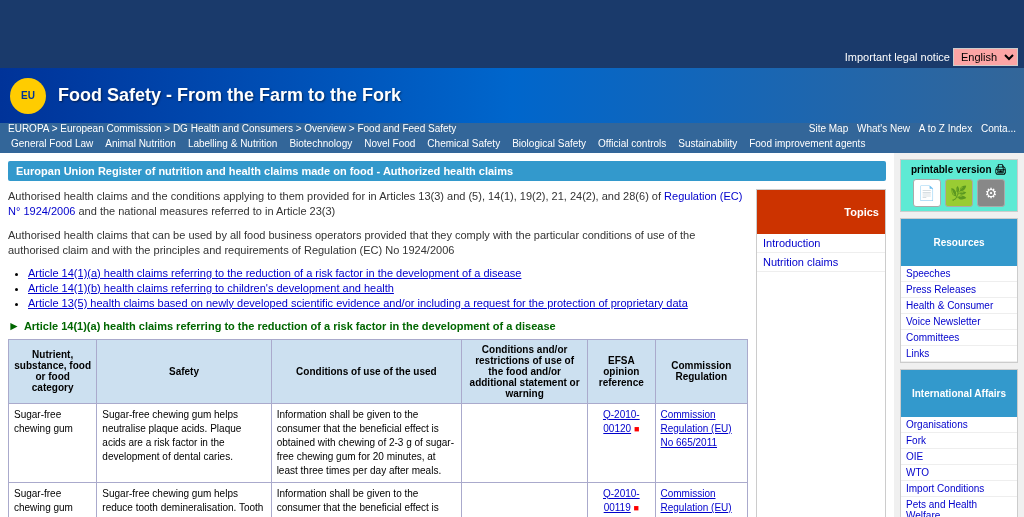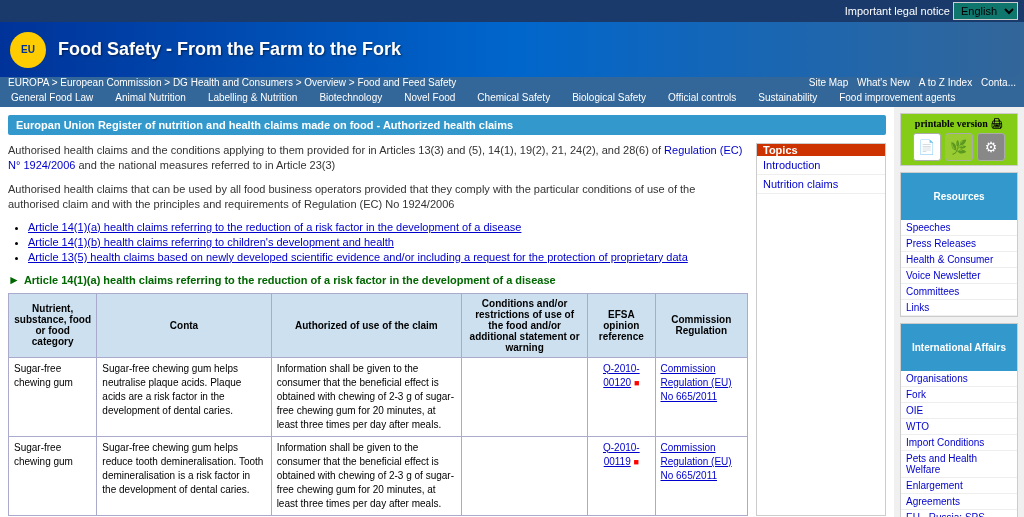--- a/index.html
+++ b/index.html
@@ -31,46 +31,47 @@
       font-size: 10px; font-weight: bold; color: #003399;
       flex-shrink: 0;
     }
     .header-title {
       color: #fff;
       font-size: 18px;
       font-weight: bold;
       text-shadow: 1px 1px 2px rgba(0,0,0,0.5);
     }
     .lang-select {
-      background: #0f766e;
+      background: #fca5a5;
       border: 1px solid #ccc;
       padding: 1px 3px;
       font-size: 11px;
       color: #000;
+      margin-top: 46px;
     }
 
     
     .breadcrumb {
       background: #336699;
       color: #fff;
       padding: 0 8px;
       font-size: 10px;
       display: flex;
       justify-content: space-between;
       align-items: center;
     }
     .breadcrumb a { color: #fff; text-decoration: none; }
 
     
     .main-nav {
       background: #336699;
       padding: 2px 6px;
       display: flex;
       flex-wrap: wrap;
-      gap: 12px;
+      gap: 2px;
     }
     .main-nav a {
       color: #fff;
       text-decoration: none;
       font-size: 10px;
       padding: 2px 5px;
       white-space: nowrap;
     }
 
     
@@ -115,24 +116,24 @@
     .main-content { flex: 1; }
     .topics-box {
       width: 130px;
       flex-shrink: 0;
       background: #fff;
       border: 1px solid #ccc;
     }
     .topics-box-header {
       background: #cc3300;
       color: #fff;
-      padding: 0 6px;
-      font-size: 11px;
-      font-weight: bold;
-      text-align: left;
+      padding: 16px 6px;
+      font-size: 11px;
+      font-weight: bold;
+      text-align: right;
     }
     .topics-box-item {
       padding: 3px 6px;
       font-size: 11px;
       border-bottom: 1px solid #eee;
     }
     .topics-box-item a { color: #0000cc; text-decoration: none; }
 
     .section-heading {
       font-size: 16px;
@@ -197,25 +198,24 @@
       flex-shrink: 0;
       padding: 6px;
       background: #f0f0f0;
       display: flex;
       flex-direction: column;
       gap: 6px;
     }
 
     
     .print-box {
-      background: #84cc16;
+      background: #5eead4;
       border: 1px solid #ccc;
       padding: 4px;
       text-align: center;
-      font-family: Liberation Serif, serif;
     }
     .print-box-title {
       font-size: 10px;
       font-weight: bold;
       margin-bottom: 4px;
     }
     .print-icons {
       display: flex;
       gap: 4px;
       justify-content: center;
@@ -352,22 +352,22 @@
 
         <div class="subsection-heading">
           <span class="arrow-icon">►</span>
           <a style="color:#006600; text-decoration:none;">Article 14(1)(a) health claims referring to the reduction of a risk factor in the development of a disease</a>
         </div>
 
         <table class="data-table">
           <thead>
             <tr>
               <th>Nutrient, substance, food or food category</th>
-              <th>Conta</th>
-              <th>Authorized of use of the claim</th>
+              <th>Safety</th>
+              <th>Conditions of use of the used</th>
               <th>Conditions and/or restrictions of use of the food and/or additional statement or warning</th>
               <th>EFSA opinion reference</th>
               <th>Commission Regulation</th>
             </tr>
           </thead>
           <tbody id="table-body">
           <tr>
       <td>Sugar-free chewing gum</td>
       <td>Sugar-free chewing gum helps neutralise plaque acids. Plaque acids are a risk factor in the development of dental caries.</td>
       <td>Information shall be given to the consumer that the beneficial effect is obtained with chewing of 2-3 g of sugar-free chewing gum for 20 minutes, at least three times per day after meals.</td>

